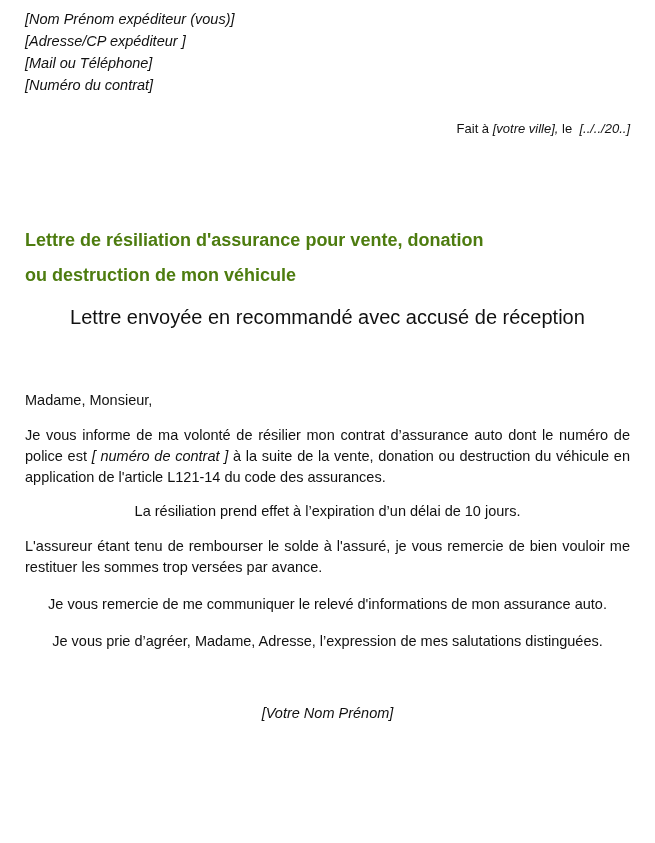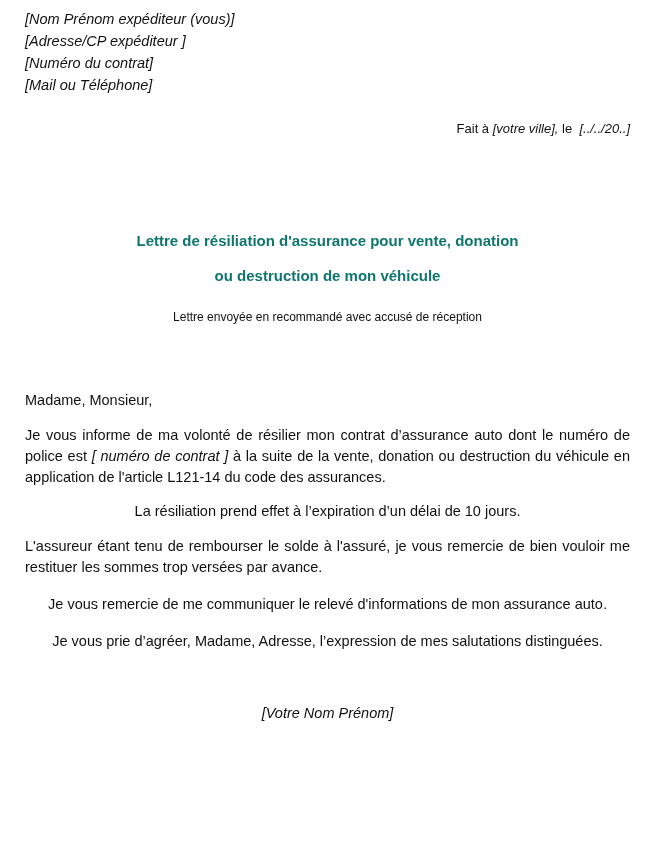--- a/index.html
+++ b/index.html
@@ -35,30 +35,29 @@
   }
   .date-line {
     margin-top: 22px;
     text-align: right;
     white-space: pre-wrap;
     font-size: 13px;
   }
   .date-line .it { font-style: italic; }
   .title-block {
     margin-top: 84px;
-    text-align: center;
     font-weight: bold;
-    font-size: 15px;
+    font-size: 18px;
     line-height: 35px;
-    color: #0f766e;
+    color: #4d7c0f;
   }
   .subtitle {
     margin-top: 13px;
     text-align: center;
-    font-size: 12px;
+    font-size: 20px;
     line-height: 22px;
   }
   .salutation {
     margin-top: 62px;
   }
   .para {
     margin-top: 14px;
     text-align: justify;
   }
   .para .it { font-style: italic; }
@@ -75,22 +74,22 @@
   }
 </style>
 </head>
 <body>
 
 <div class="page">
 
   <div class="sender-block">
     <div class="line">[Nom Prénom expéditeur (vous)]</div>
     <div class="line">[Adresse/CP expéditeur ]</div>
+    <div class="line">[Mail ou Téléphone]</div>
     <div class="line">[Numéro du contrat]</div>
-    <div class="line">[Mail ou Téléphone]</div>
   </div>
 
 
   <div class="date-line"><span>Fait à </span><span class="it">[votre ville],</span><span> le  </span><span class="it">[../../20..]</span></div>
 
   <div class="title-block">
     <div>Lettre de résiliation d'assurance pour vente, donation</div>
     <div>ou destruction de mon véhicule</div>
   </div>
 

